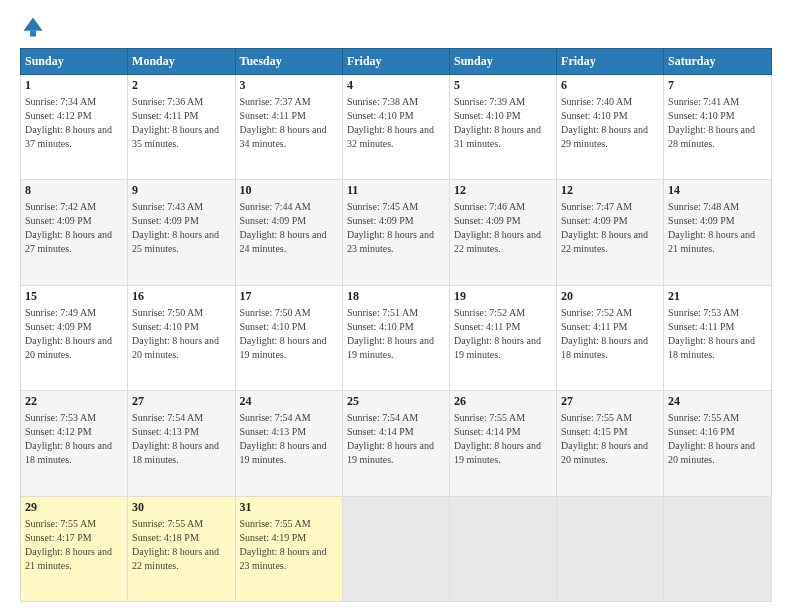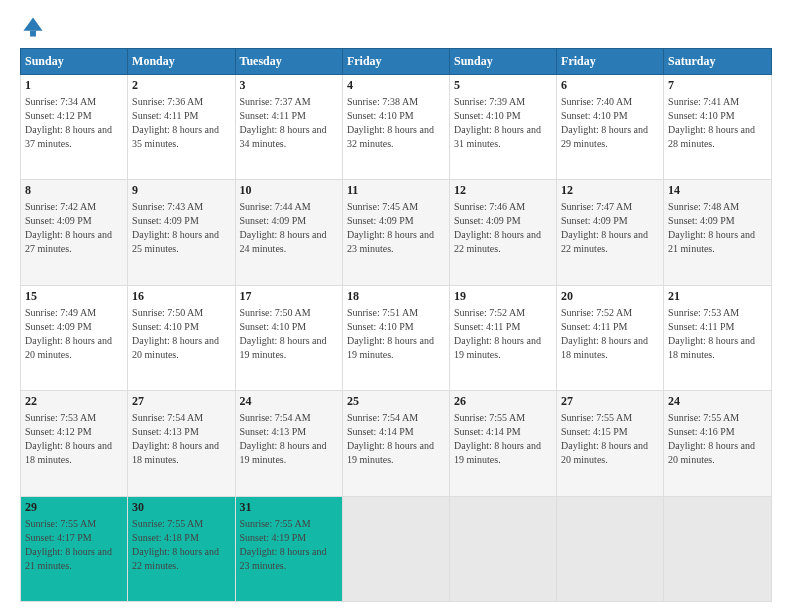--- a/index.html
+++ b/index.html
@@ -81,21 +81,21 @@
       padding: 3px 4px;
       border: 1px solid #ddd;
       width: 113px;
       height: 80px;
       background: #fff;
     }
     .calendar tr:nth-child(even) td {
       background: #f5f5f5;
     }
     .calendar .last-row td {
-      background: #14b8a6;
+      background: #fef9c3;
     }
     .day-num {
       font-size: 12px;
       font-weight: bold;
       color: #222;
       display: block;
       margin-bottom: 2px;
     }
     .day-info {
       color: #444;

